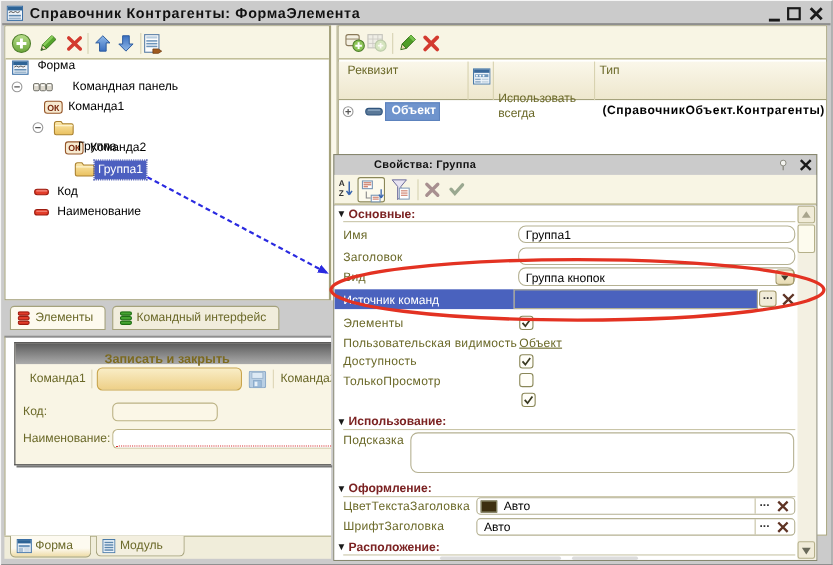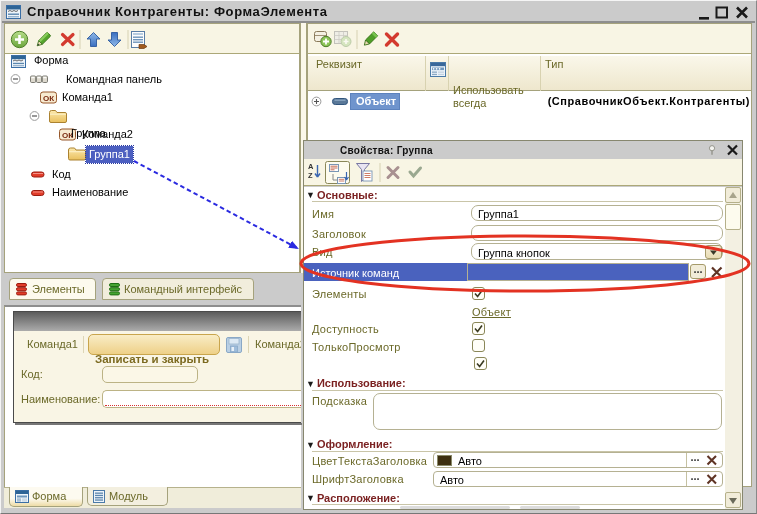--- a/index.html
+++ b/index.html
@@ -209,21 +209,21 @@
 <div class="abs t11 olive" style="left:124px;top:284px;">Командный интерфейс</div>
 
 <div class="abs" style="left:4px;top:305px;width:297px;height:182px;background:#fff;border-top:2px solid #8e8e8e;border-left:1px solid #a5a27c;"></div>
 
 <div class="abs" style="left:13px;top:311px;width:288px;height:112px;border:1px solid #4a4a4a;border-right:none;background:#f9f5e5;overflow:hidden;"></div>
 <div class="abs" style="left:14px;top:312px;width:287px;height:19px;background:linear-gradient(#5c5c5c,#ababab);"></div>
 <div class="abs" style="left:15px;top:423px;width:287px;height:2px;background:#777;"></div>
 <div class="abs t11 olive" style="left:27px;top:339px;">Команда1</div>
 <div class="abs" style="left:83px;top:336px;width:1px;height:17px;background:#ddd5b5;"></div>
 <div class="abs" style="left:88px;top:334px;width:132px;height:21px;background:linear-gradient(#f9edc6,#eed088);border:1px solid #c9a54c;border-radius:5px;"></div>
-<div class="abs" style="left:95px;top:321px;width:120px;font-size:11.5px;font-weight:bold;color:#7c6a20;margin-top:32px;">Записать и закрыть</div>
+<div class="abs" style="left:95px;top:321px;width:120px;font-size:11.5px;font-weight:bold;color:#7c6a20;">Записать и закрыть</div>
 <svg class="abs" style="left:226px;top:337px;" width="16" height="16" viewBox="0 0 16 16">
     <rect x="0.5" y="0.5" width="15" height="15" rx="1.5" fill="#b9cfe4" stroke="#8aa8c6"></rect>
     <rect x="3" y="1.5" width="10" height="5.5" fill="#dce9f4" stroke="#9ab4cc" stroke-width="0.8"></rect>
     <rect x="4.5" y="9" width="7" height="6" fill="#9fbddb" stroke="#88a8c8" stroke-width="0.8"></rect>
     <rect x="5.5" y="10" width="2.5" height="4" fill="#e8f0f8"></rect>
   </svg>
 <div class="abs" style="left:248px;top:336px;width:1px;height:17px;background:#ddd5b5;"></div>
 <div class="abs t11 olive" style="left:255px;top:339px;width:46px;overflow:hidden;">Команда2</div>
 <div class="abs t11 olive" style="left:21px;top:368.5px;">Код:</div>
 <div class="abs" style="left:102px;top:366px;width:96px;height:17px;background:#fbf7e7;border:1px solid #bcb385;border-radius:5px;"></div>
@@ -306,20 +306,21 @@
 <div style="position:absolute;left:163px;top:76px;width:222px;height:17.5px;background:#4a62be;border:1px solid #b5b192;"></div>
 <div style="position:absolute;left:386px;top:77px;width:16px;height:15px;background:#f1ecd9;border:1px solid #a59a6a;border-radius:3px;color:#333;text-align:center;line-height:9px;font-weight:bold;">...</div>
 <svg style="position:absolute;left:404px;top:76px;" width="18" height="18">
       <path d="M4 4.5 L13.5 14 M13.5 4.5 L4 14" stroke="#5f3425" stroke-width="2.2"></path>
     </svg>
 <div class="plabel" style="left:8px;top:101px;">Элементы</div>
     <div class="cb" style="left:168px;top:99.5px;"></div>
     <svg class="chk" style="left:168px;top:99.5px;">
       <path d="M3 6.5 l2.6 3 l4.4 -6" stroke="#3a3a22" stroke-width="1.6" fill="none"></path>
     </svg>
+<div class="plabel" style="left:8px;top:118.5px;">Пользовательская видимость</div>
     <div class="plabel" style="left:168px;top:118.5px;text-decoration:underline;">Объект</div>
 <div class="plabel" style="left:8px;top:136px;">Доступность</div>
     <div class="cb" style="left:168px;top:134.5px;"></div>
     <svg class="chk" style="left:168px;top:134.5px;">
       <path d="M3 6.5 l2.6 3 l4.4 -6" stroke="#3a3a22" stroke-width="1.6" fill="none"></path>
     </svg>
 <div class="plabel" style="left:8px;top:153.5px;">ТолькоПросмотр</div>
     <div class="cb" style="left:168px;top:152px;"></div>
     <div class="cb" style="left:170px;top:169.5px;"></div>
     <svg class="chk" style="left:170px;top:169.5px;">

